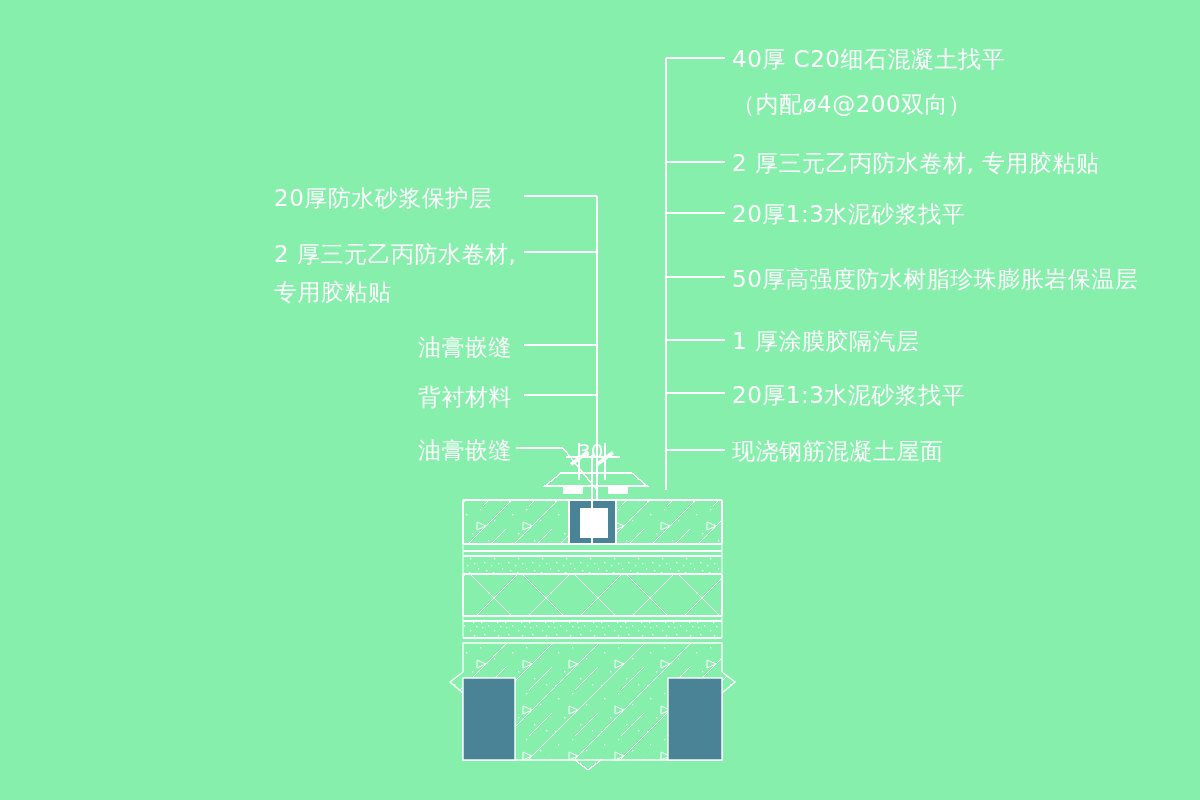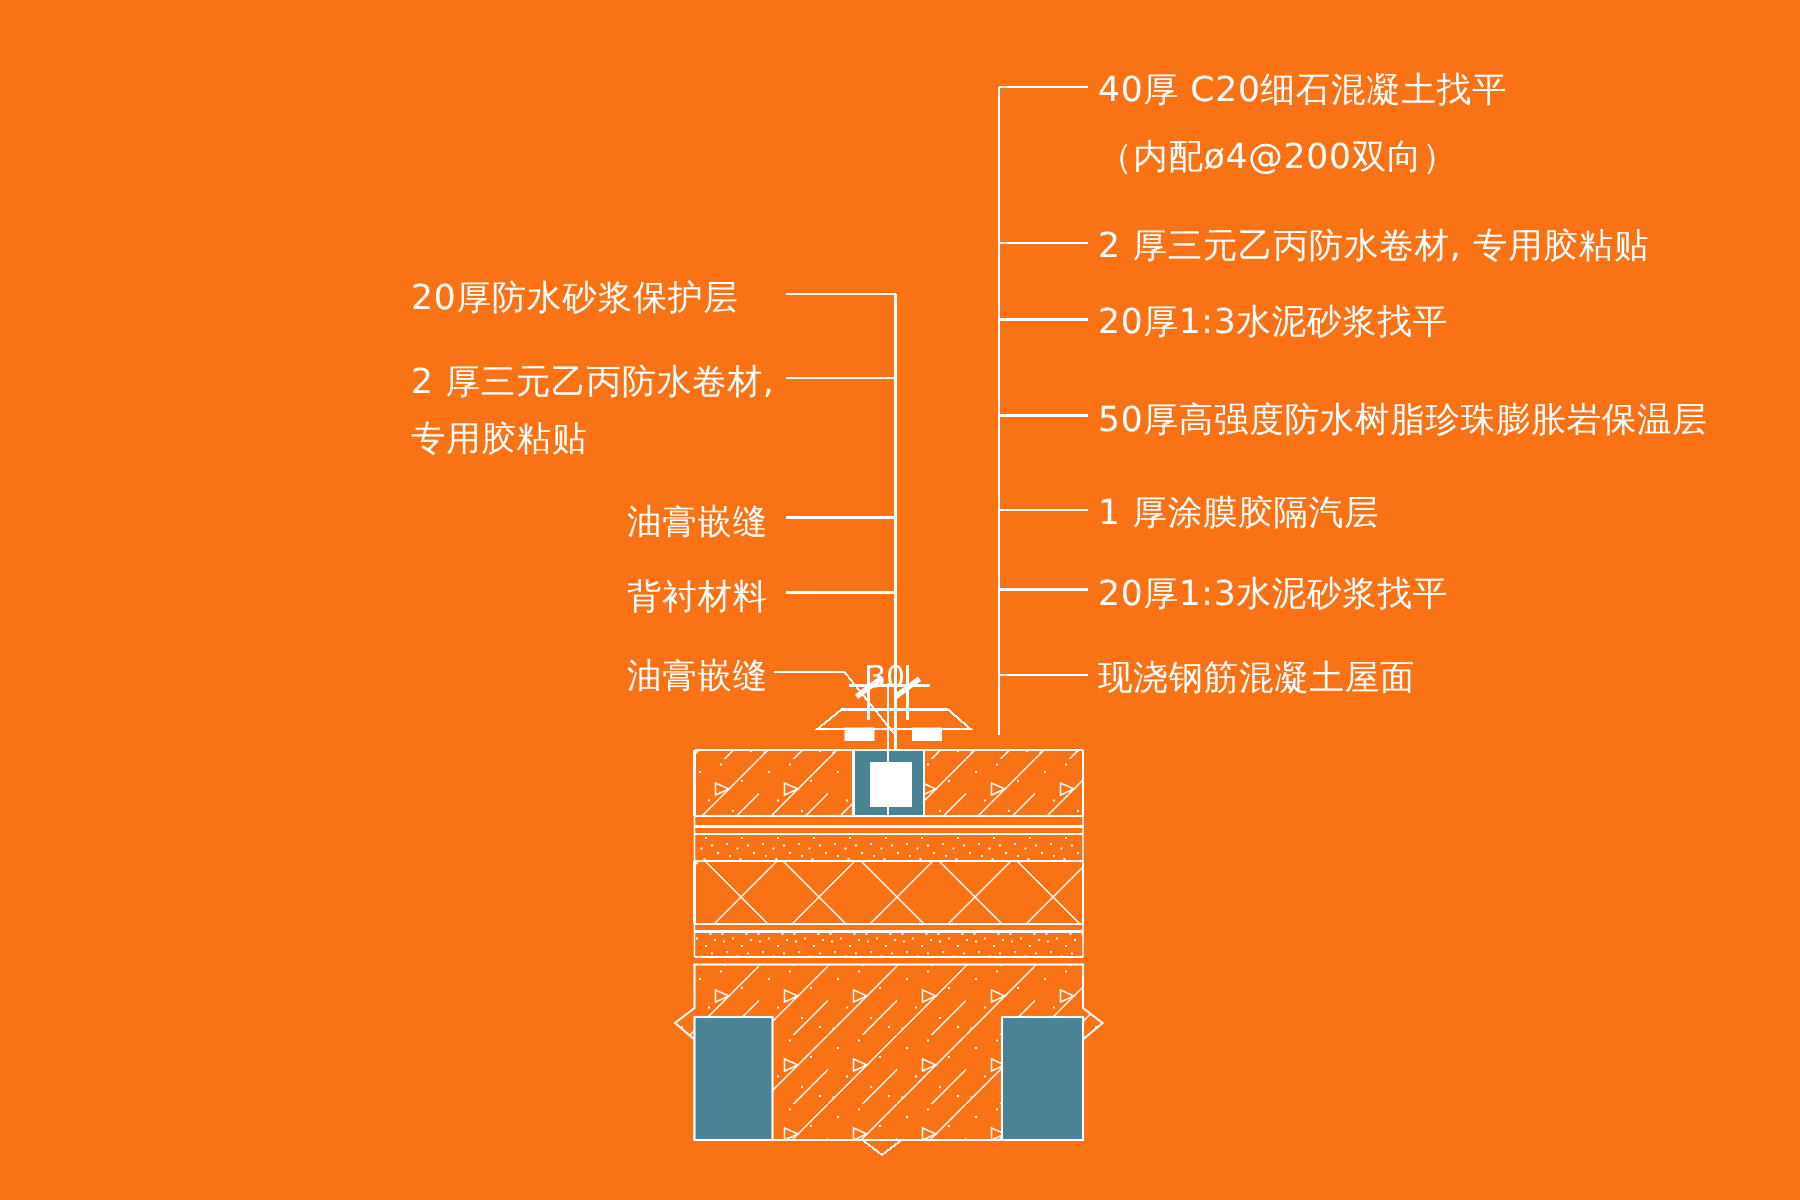--- a/index.html
+++ b/index.html
@@ -10,21 +10,21 @@
   body {
     width: 1200px;
     height: 800px;
     overflow: hidden;
     font-family: "DejaVu Sans", sans-serif;
   }
   #canvas-root {
     position: relative;
     width: 1200px;
     height: 800px;
-    background: #f97316;
+    background: #86efac;
   }
   svg#cad {
     position: absolute;
     left: 0;
     top: 0;
     width: 1200px;
     height: 800px;
     display: block;
   }
   .anno-text {

